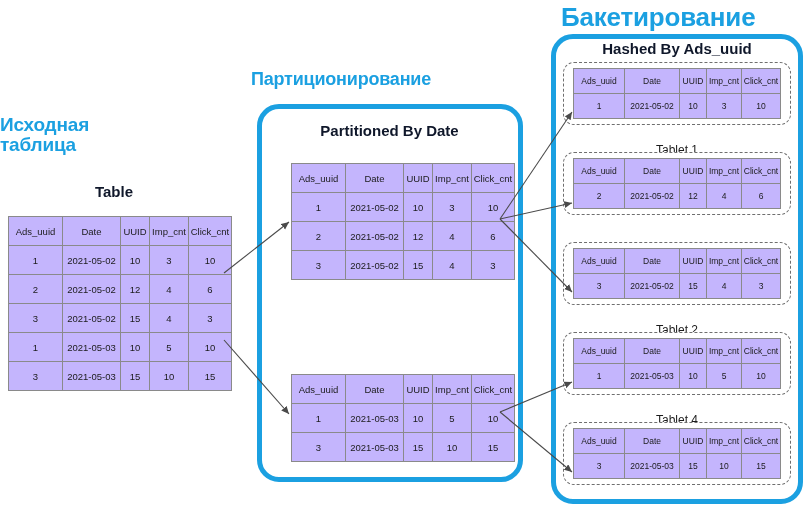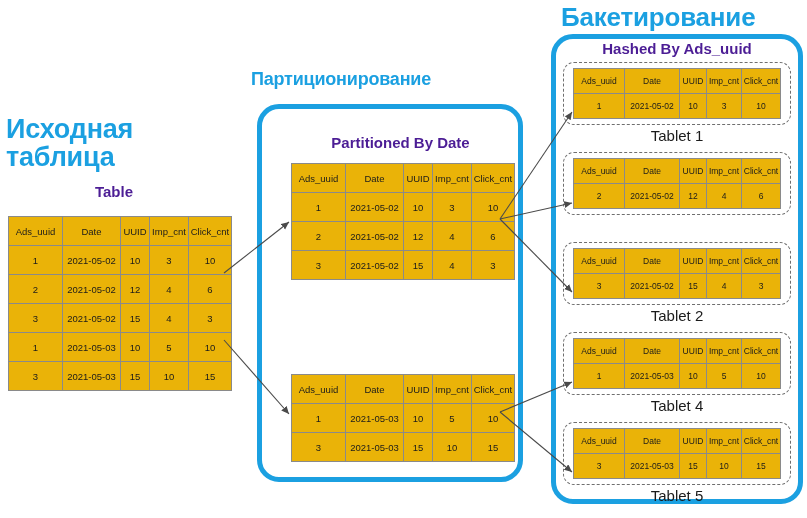--- a/index.html
+++ b/index.html
@@ -18,53 +18,53 @@
 
   
   .sec-title {
     position: absolute;
     color: #1BA0E1;
     font-weight: 700;
     line-height: 1.05;
     letter-spacing: -0.2px;
     white-space: pre-line;
   }
-  #title-source   { left: 6px;  top: 115px; font-size: 27px; }
+  #title-source   { left: 0;  top: 115px; font-size: 19px; }
   #title-part     { left: 251px; top: 70px;  font-size: 18px; }
   #title-bucket   { left: 561px; top: 4px;   font-size: 26px; }
 
   
   .blue-box {
     position: absolute;
     border: 5px solid #1BA0E1;
     border-radius: 22px;
     box-sizing: border-box;
     background: #ffffff;
   }
   #box-part   { left: 257px; top: 104px; width: 266px; height: 378px; }
   #box-bucket { left: 551px; top: 34px;  width: 252px; height: 470px; }
 
   
   .tbl-caption {
     position: absolute;
     font-weight: 700;
     font-size: 15px;
-    color: #4c1d95;
+    color: #0f172a;
     text-align: center;
     white-space: nowrap;
   }
   #cap-source { left: 0px;   top: 183px; width: 228px; }
-  #cap-part   { left: 257px; top: 134px; width: 265px; padding-left: 11px; }
+  #cap-part   { left: 257px; top: 122px; width: 265px; }
   #cap-bucket { left: 551px; top: 40px;  width: 252px; }
 
   
   table.dt {
     position: absolute;
     border-collapse: collapse;
-    background: #eab308;
+    background: #c4b5fd;
     table-layout: fixed;
   }
   table.dt td, table.dt th {
     border: 1px solid #8a8a8a;
     text-align: center;
     font-weight: 400;
     color: #1b1b1b;
     padding: 0;
     overflow: hidden;
     white-space: nowrap;
@@ -99,23 +99,23 @@
   .tablet-frame {
     border: 1px dashed #6f6f6f;
     border-radius: 11px;
     padding: 5px 6px;
     box-sizing: border-box;
     background: #ffffff;
   }
   .tablet .dt { position: relative; left: 0; top: 0; margin: 0 auto; }
   .tablet-label {
     text-align: center;
-    font-size: 15px;
+    font-size: 12px;
     color: #1b1b1b;
-    margin-top: 2px;
+    margin-top: 18px;
   }
   #tablet-0 { top: 62px;  }
   #tablet-1 { top: 152px; }
   #tablet-2 { top: 242px; }
   #tablet-3 { top: 332px; }
   #tablet-4 { top: 422px; }
 
   
   #arrows {
     position: absolute;
@@ -366,21 +366,20 @@
           <tr>
             <td class="c0">3</td>
             <td class="c1">2021-05-03</td>
             <td class="c2">15</td>
             <td class="c3">10</td>
             <td class="c4">15</td>
           </tr>
         </tbody>
       </table>
   </div>
-  <div class="tablet-label">Tablet 5</div>
 </div>
 
 <svg id="arrows" viewBox="0 0 807 518" xmlns="http://www.w3.org/2000/svg">
   <defs>
     <marker id="ah" markerWidth="9" markerHeight="9" refX="7" refY="3.2" orient="auto" markerUnits="strokeWidth">
       <path d="M0,0 L7,3.2 L0,6.4 z" fill="#4a4a4a"></path>
     </marker>
   </defs>
   <g stroke="#4a4a4a" stroke-width="1.1" fill="none" marker-end="url(#ah)">
 

